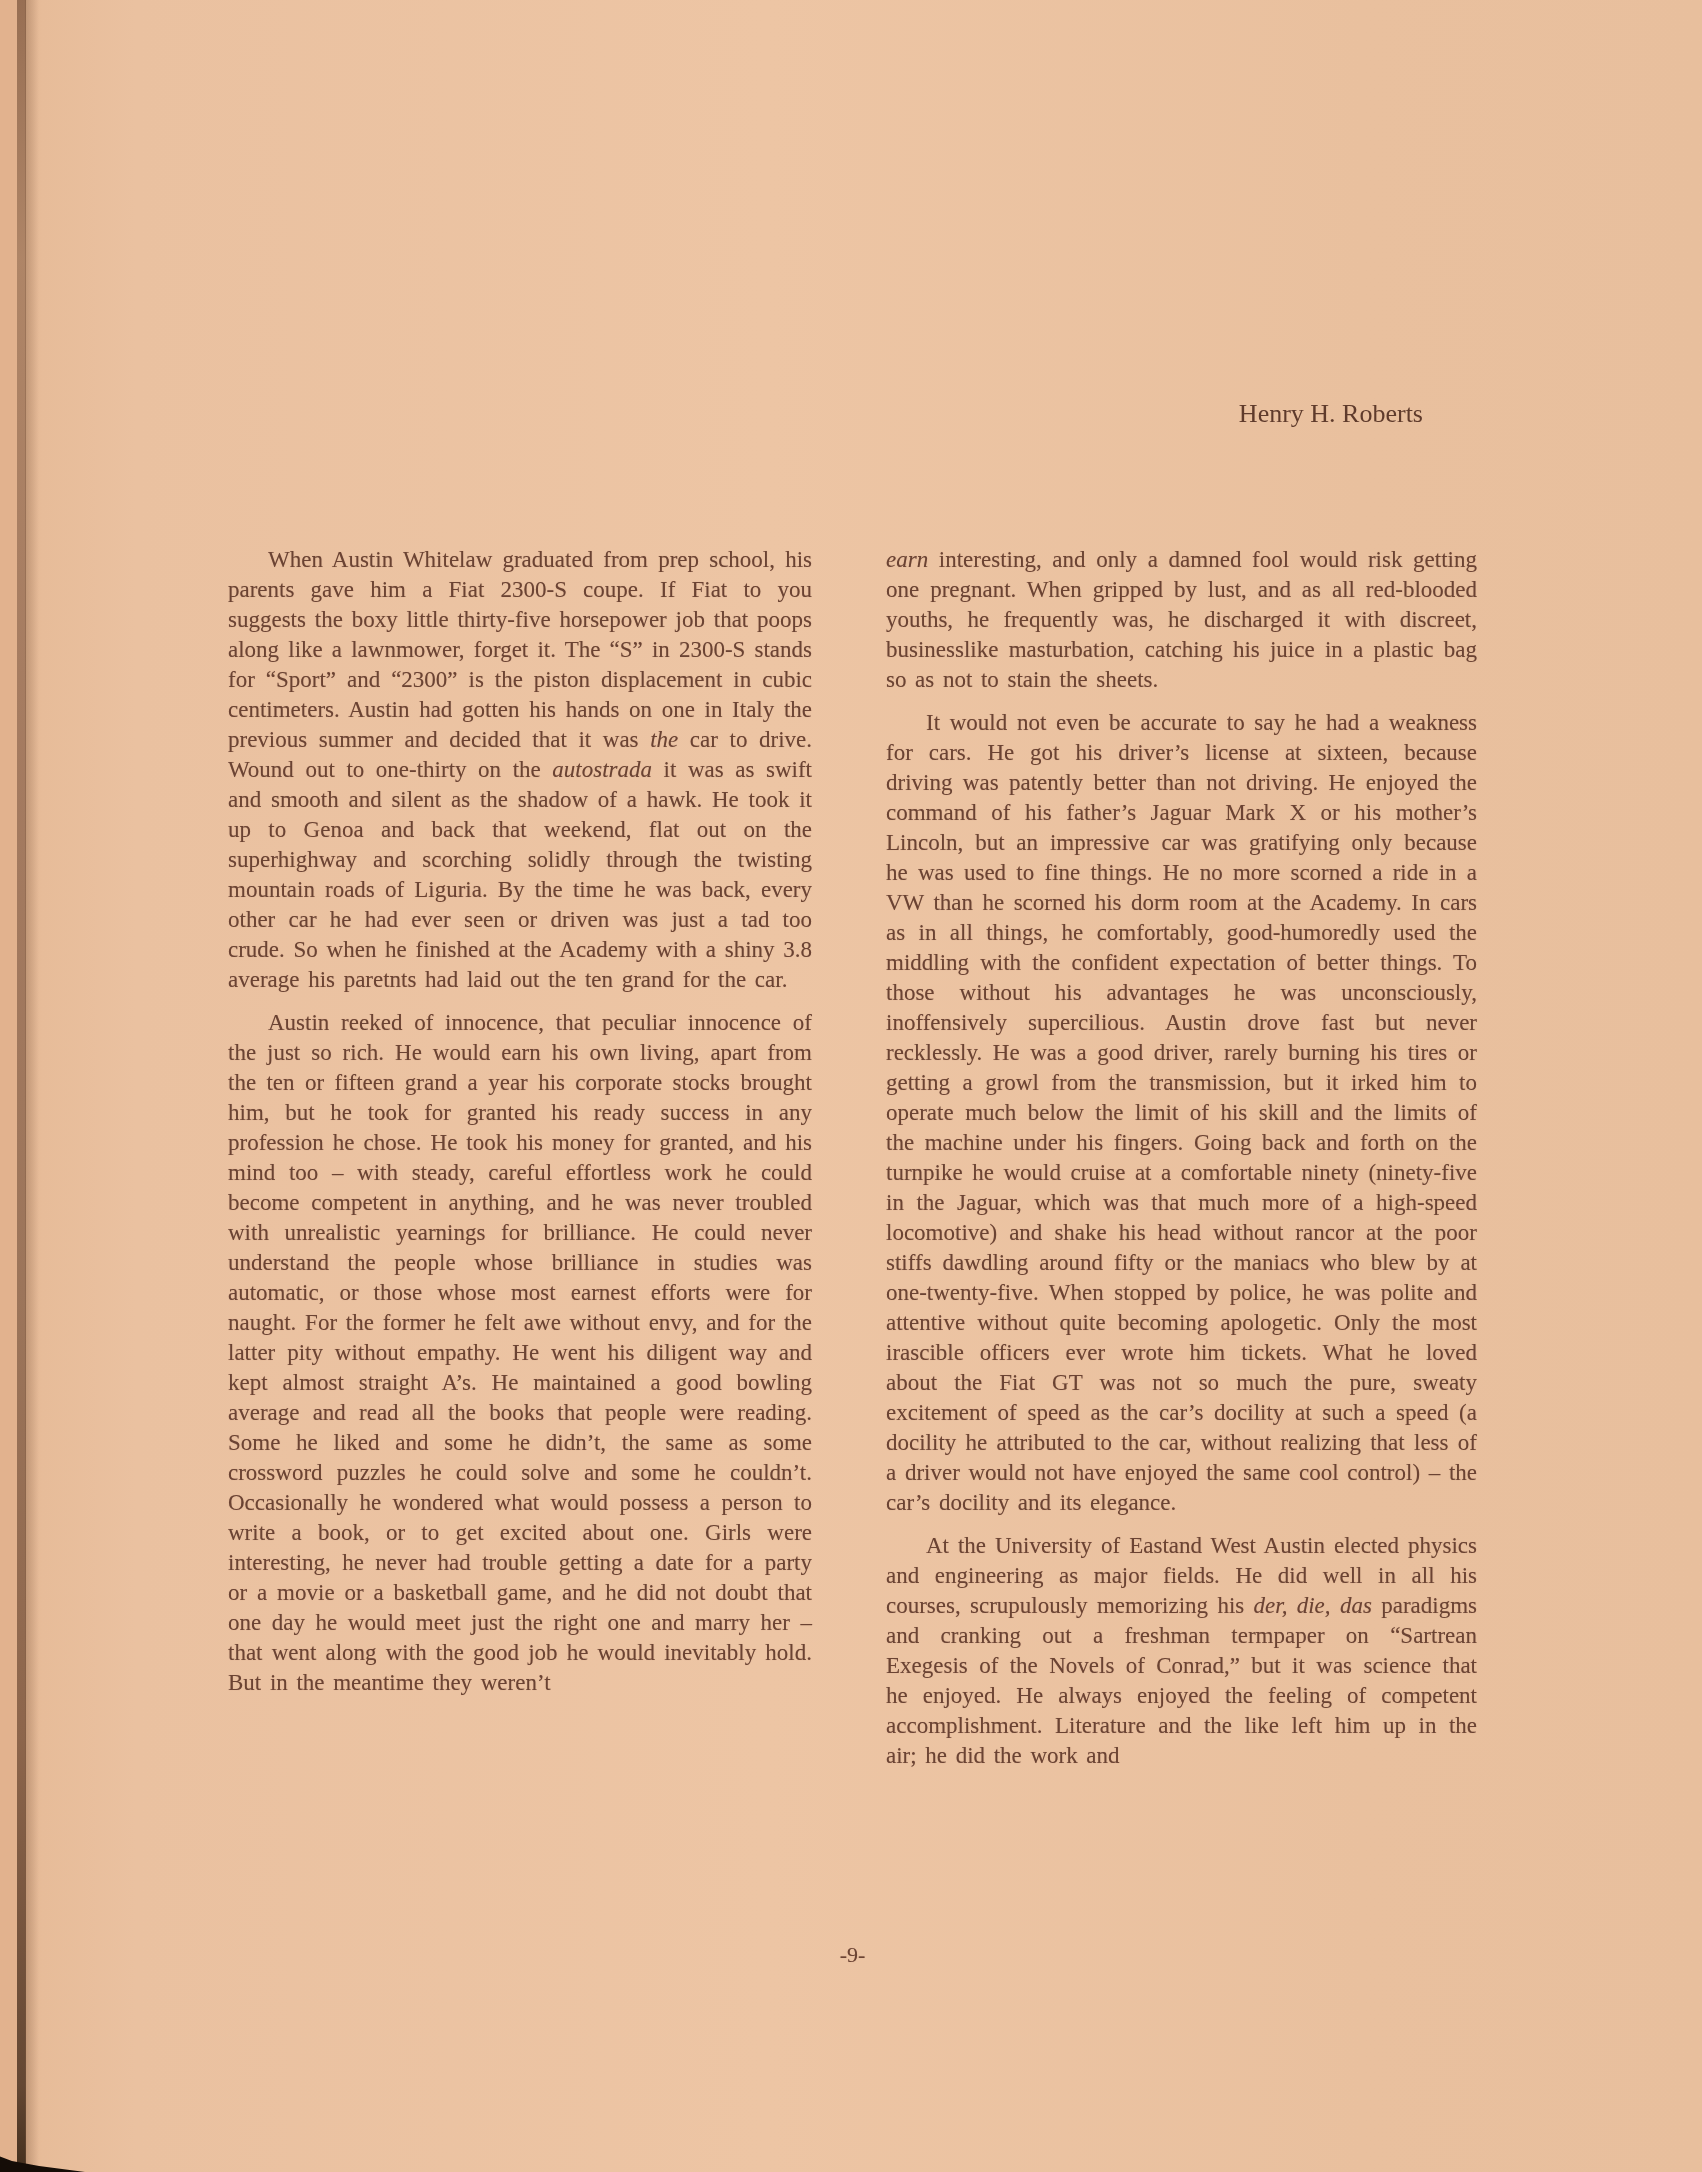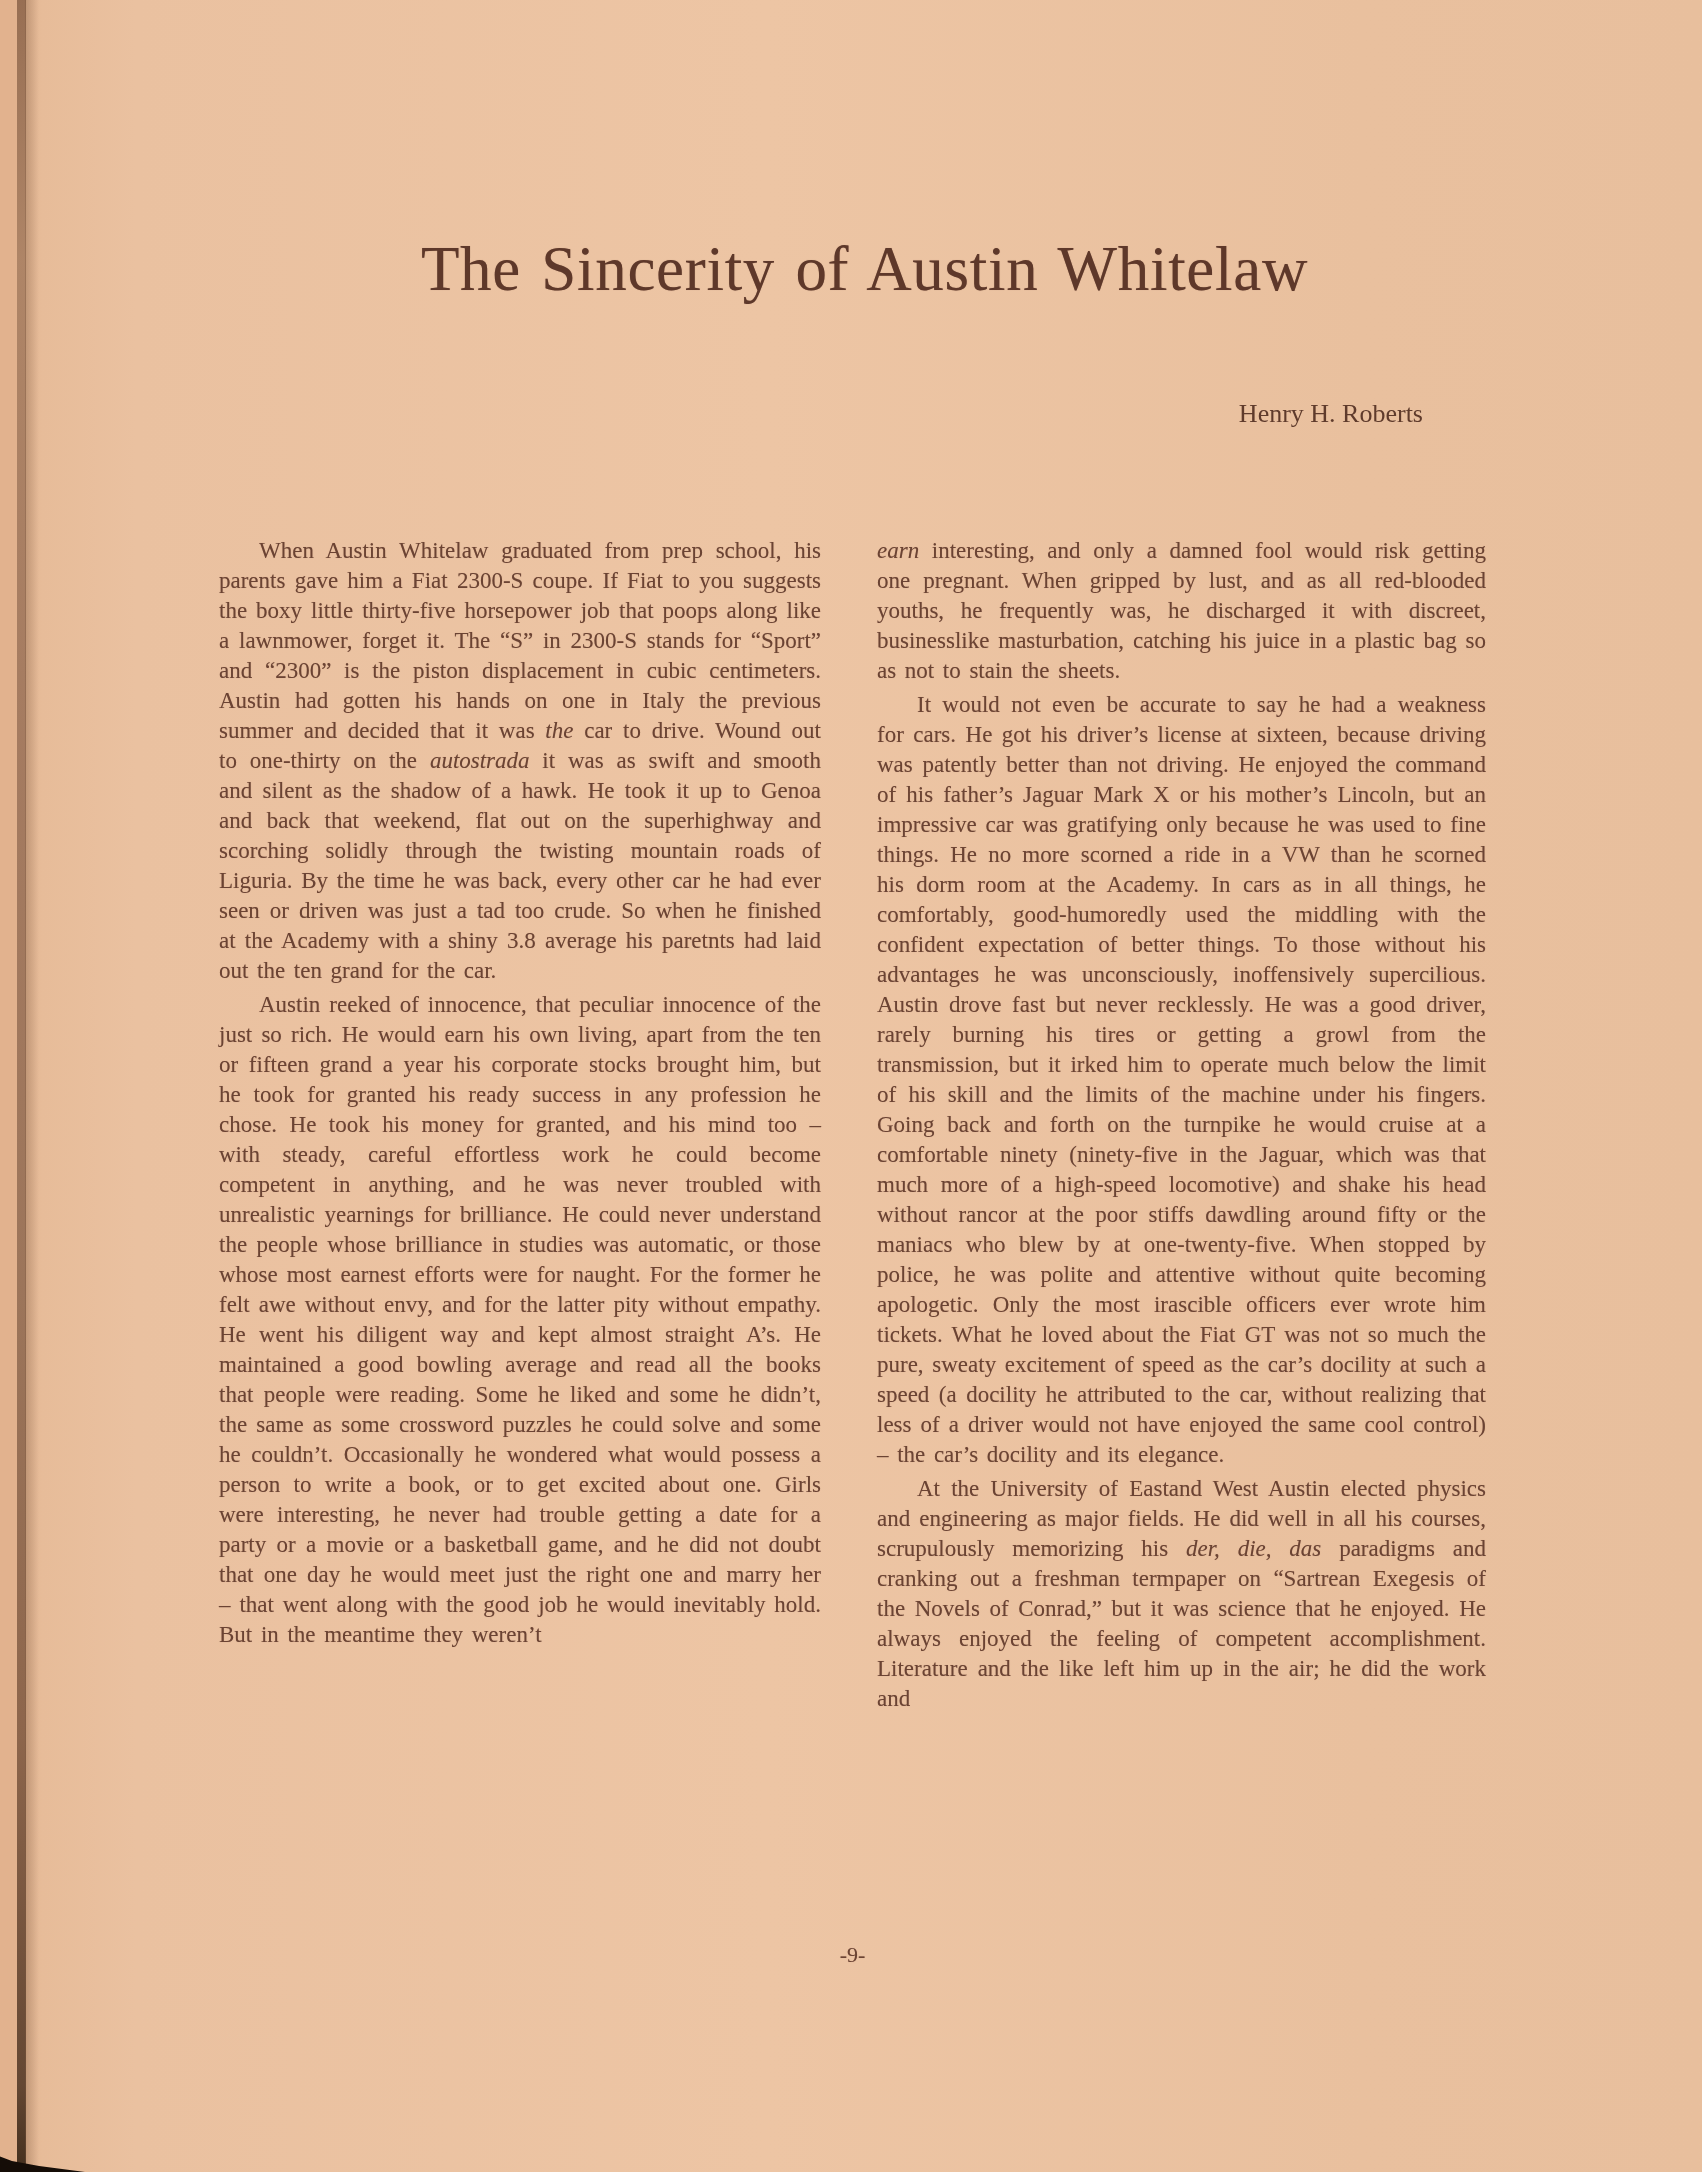--- a/index.html
+++ b/index.html
@@ -42,39 +42,38 @@
     color:#5f3b2c;
   }
   .body-cols{
     position:absolute;top:532px;left:215px;width:1275px;
     display:flex;gap:48px;
     color:#6b4333;
   }
   .col{font-size:23px;line-height:30px;text-align:justify;word-spacing:2.9px;}
   .col-left{width:610px;}
   .col-right{width:617px;}
-  .col p{margin:4px;text-shadow:0 0 0.7px rgba(107,67,51,.35);}
+  .col p{margin:13px;text-shadow:0 0 0.7px rgba(107,67,51,.35);}
   .col p.indent{text-indent:40px;}
   .it{font-style:italic;}
   .page-number{
     position:absolute;top:1942px;left:215px;width:1275px;
     text-align:center;font-size:22px;color:#6b4333;
     text-shadow:0 0 0.7px rgba(107,67,51,.35);
   }
 </style>
 </head>
 <body>
 
 <div class="page">
   <div class="left-strip"></div>
   <div class="crease"></div>
   <div class="crease-soft"></div>
   <div class="corner-black"></div>
 
-  <div class="title">The Sincerity of Austin Whitelaw</div>
   <div class="byline">Henry H. Roberts</div>
 
   <div class="body-cols">
     <div class="col col-left">
         <p class="indent"><span class="">When Austin Whitelaw graduated from prep school, his parents gave him a Fiat 2300-S coupe. If Fiat to you suggests the boxy little thirty-five horsepower job that poops along like a lawnmower, forget it. The “S” in 2300-S stands for “Sport” and “2300” is the piston displacement in cubic centimeters. Austin had gotten his hands on one in Italy the previous summer and decided that it was </span><span class="it">the</span><span class=""> car to drive. Wound out to one-thirty on the </span><span class="it">autostrada</span><span class=""> it was as swift and smooth and silent as the shadow of a hawk. He took it up to Genoa and back that weekend, flat out on the superhighway and scorching solidly through the twisting mountain roads of Liguria. By the time he was back, every other car he had ever seen or driven was just a tad too crude. So when he finished at the Academy with a shiny 3.8 average his paretnts had laid out the ten grand for the car.</span></p>
         <p class="indent"><span class="">Austin reeked of innocence, that peculiar innocence of the just so rich. He would earn his own living, apart from the ten or fifteen grand a year his corporate stocks brought him, but he took for granted his ready success in any profession he chose. He took his money for granted, and his mind too – with steady, careful effortless work he could become competent in anything, and he was never troubled with unrealistic yearnings for brilliance. He could never understand the people whose brilliance in studies was automatic, or those whose most earnest efforts were for naught. For the former he felt awe without envy, and for the latter pity without empathy. He went his diligent way and kept almost straight A’s. He maintained a good bowling average and read all the books that people were reading. Some he liked and some he didn’t, the same as some crossword puzzles he could solve and some he couldn’t. Occasionally he wondered what would possess a person to write a book, or to get excited about one. Girls were interesting, he never had trouble getting a date for a party or a movie or a basketball game, and he did not doubt that one day he would meet just the right one and marry her – that went along with the good job he would inevitably hold. But in the meantime they weren’t</span></p>
       </div>
     <div class="col col-right">
         <p class=""><span class="it">earn</span><span class=""> interesting, and only a damned fool would risk getting one pregnant. When gripped by lust, and as all red-blooded youths, he frequently was, he discharged it with discreet, businesslike masturbation, catching his juice in a plastic bag so as not to stain the sheets.</span></p>
         <p class="indent"><span class="">It would not even be accurate to say he had a weakness for cars. He got his driver’s license at sixteen, because driving was patently better than not driving. He enjoyed the command of his father’s Jaguar Mark X or his mother’s Lincoln, but an impressive car was gratifying only because he was used to fine things. He no more scorned a ride in a VW than he scorned his dorm room at the Academy. In cars as in all things, he comfortably, good-humoredly used the middling with the confident expectation of better things. To those without his advantages he was unconsciously, inoffensively supercilious. Austin drove fast but never recklessly. He was a good driver, rarely burning his tires or getting a growl from the transmission, but it irked him to operate much below the limit of his skill and the limits of the machine under his fingers. Going back and forth on the turnpike he would cruise at a comfortable ninety (ninety-five in the Jaguar, which was that much more of a high-speed locomotive) and shake his head without rancor at the poor stiffs dawdling around fifty or the maniacs who blew by at one-twenty-five. When stopped by police, he was polite and attentive without quite becoming apologetic. Only the most irascible officers ever wrote him tickets. What he loved about the Fiat GT was not so much the pure, sweaty excitement of speed as the car’s docility at such a speed (a docility he attributed to the car, without realizing that less of a driver would not have enjoyed the same cool control) – the car’s docility and its elegance.</span></p>

